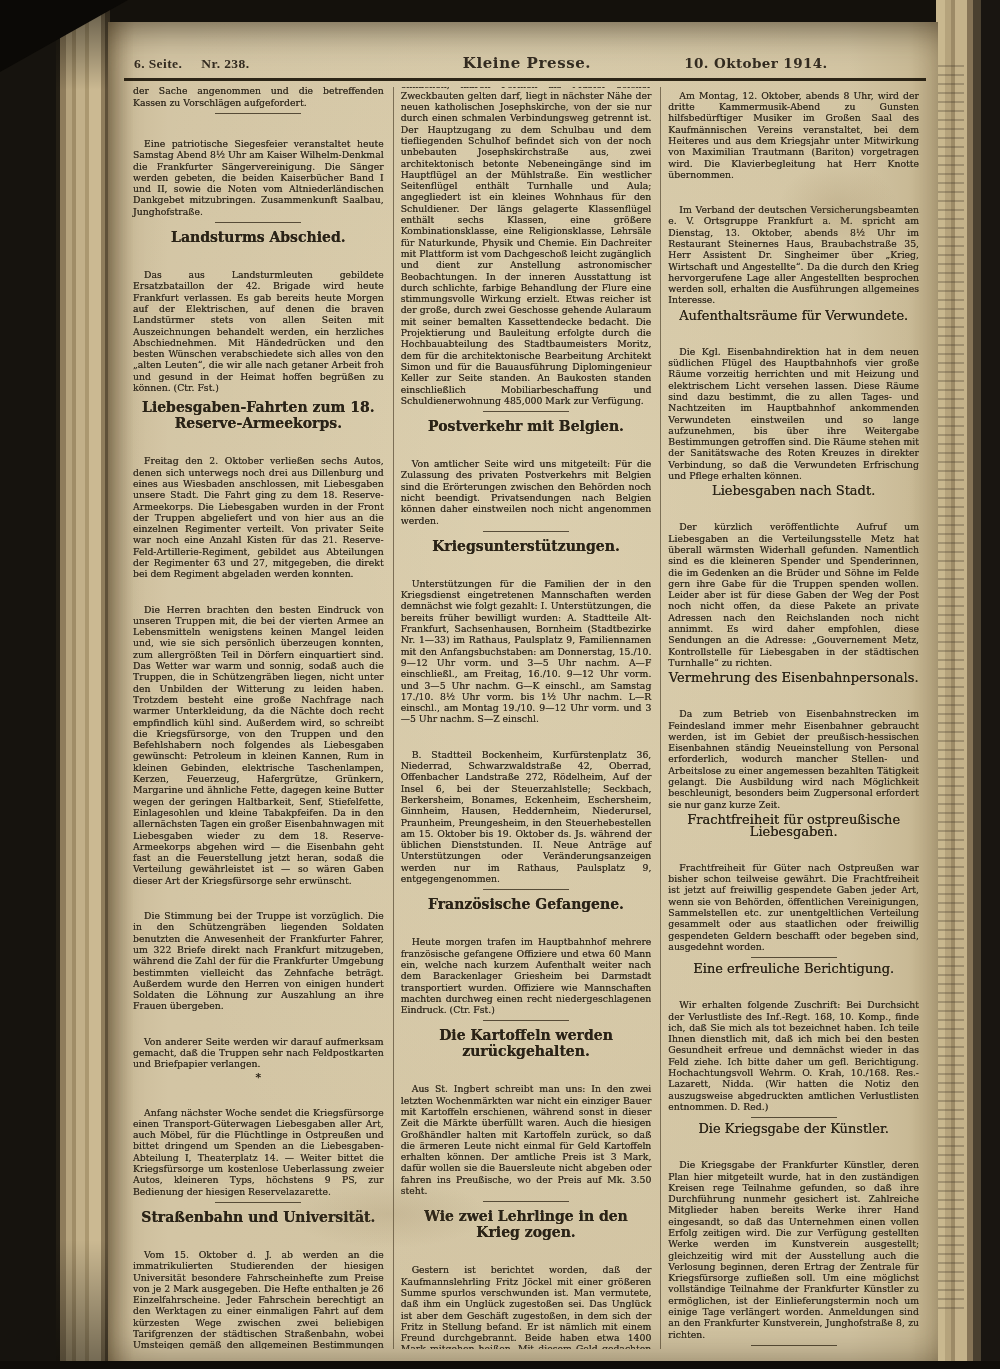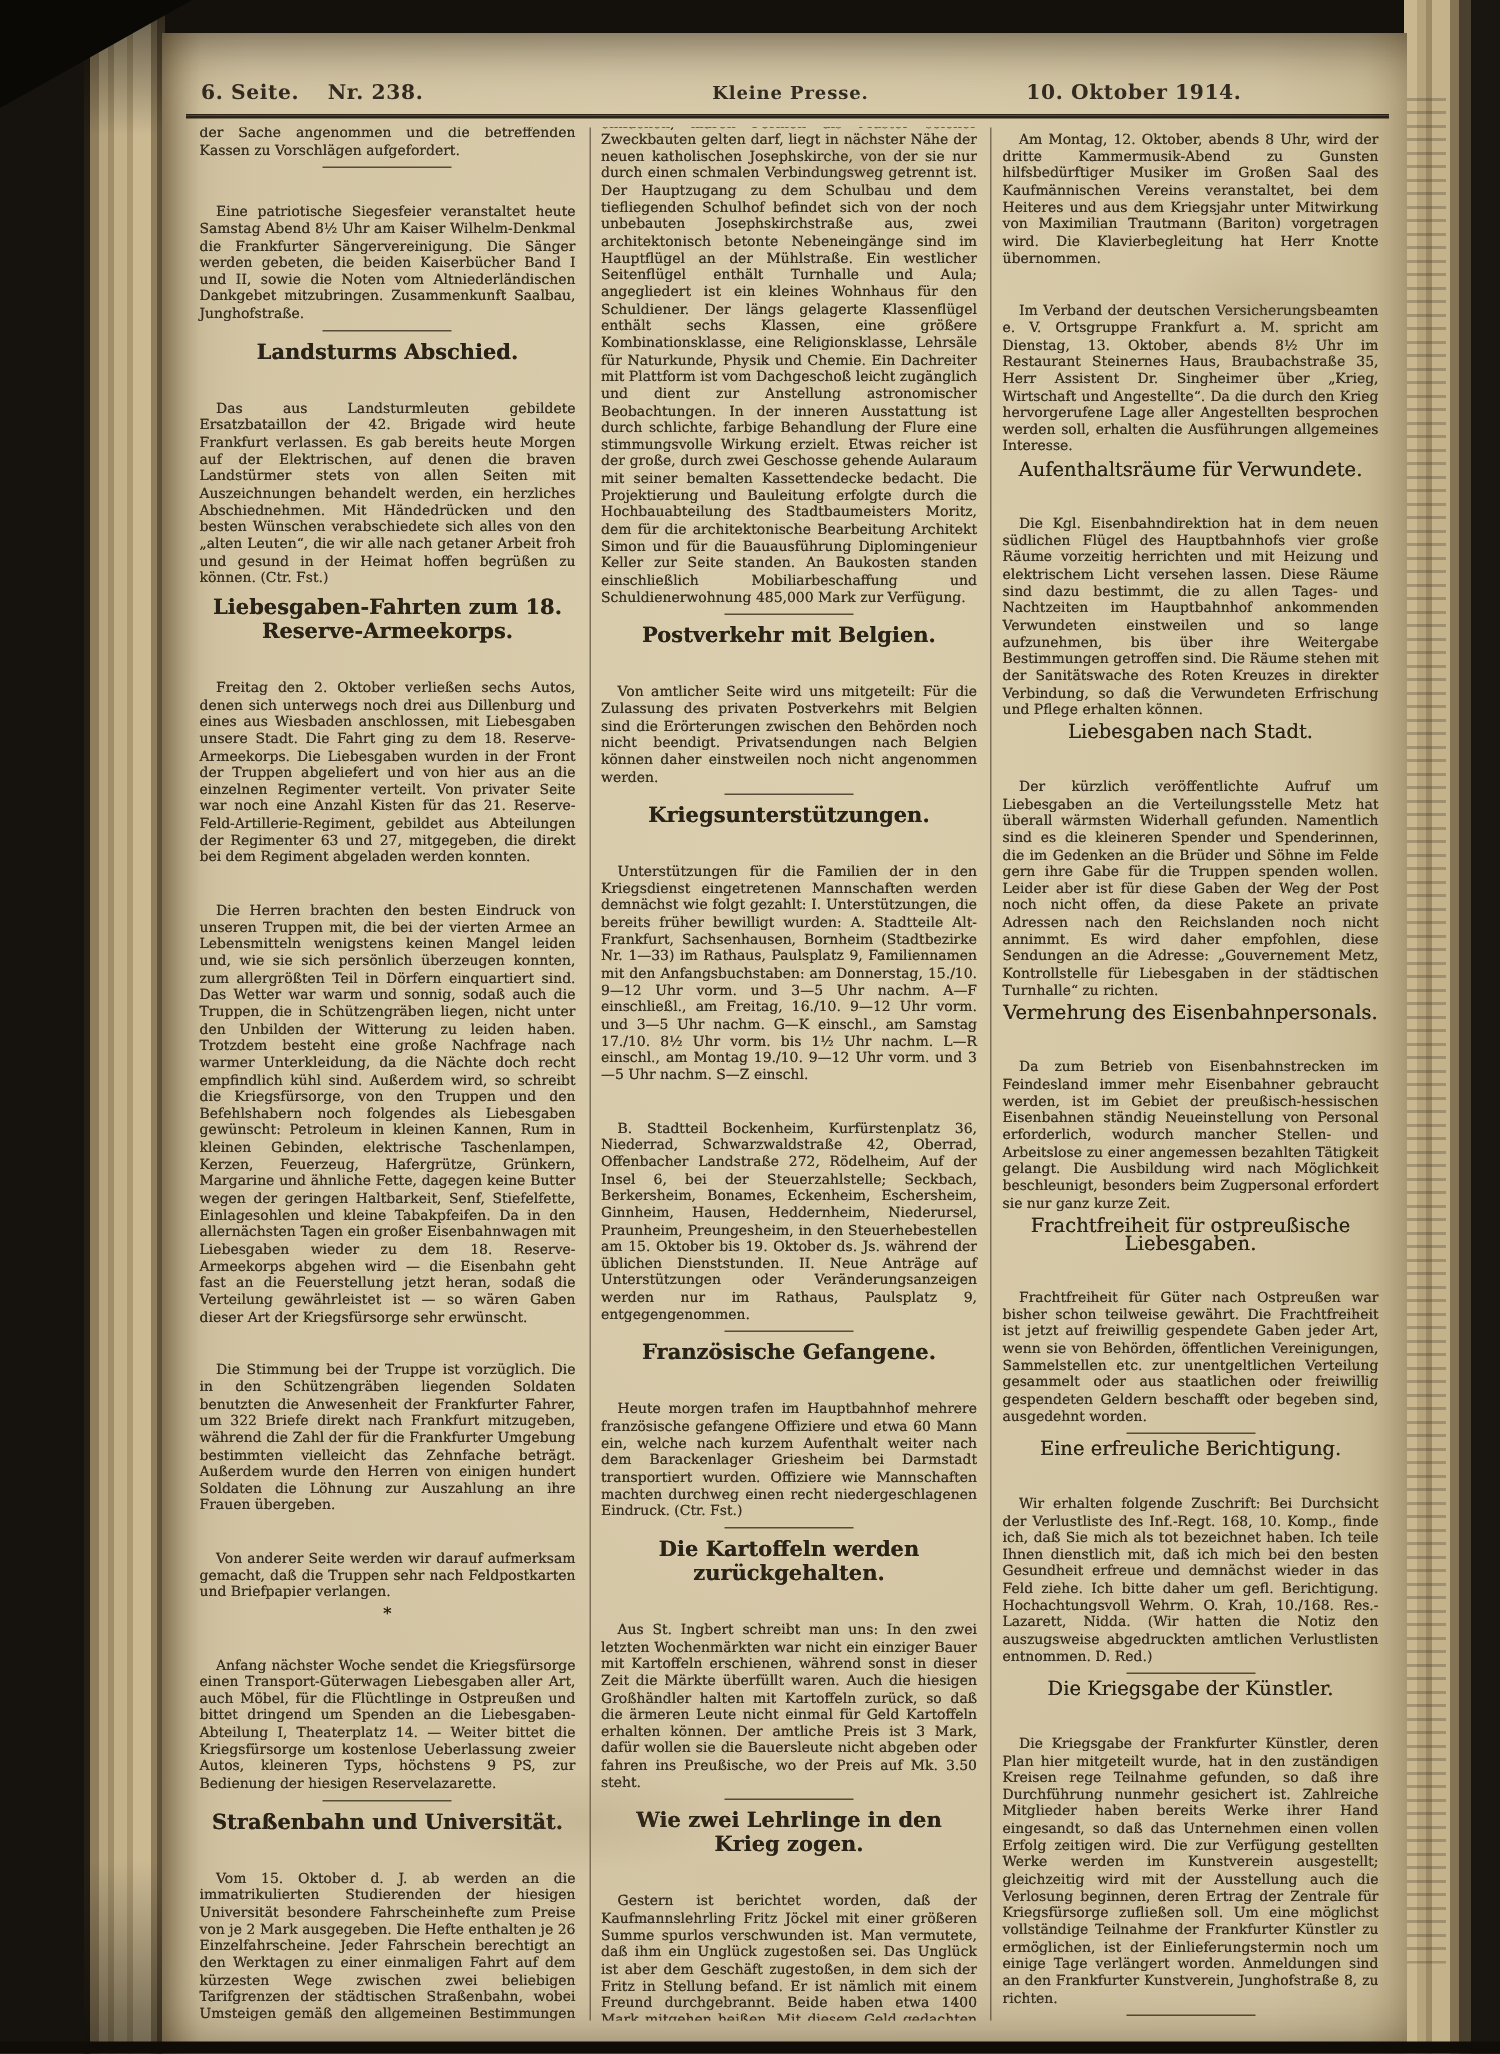--- a/index.html
+++ b/index.html
@@ -29,22 +29,22 @@
   .paper:after{content:"";position:absolute;inset:0;pointer-events:none;
     box-shadow:inset 0 26px 34px -18px rgba(40,30,14,.55), inset 0 -30px 40px -24px rgba(60,46,24,.5), inset 20px 0 30px -20px rgba(60,46,24,.6);}
   .stain{position:absolute;border-radius:50%;pointer-events:none;}
   .stain.s1{right:40px;top:140px;width:120px;height:90px;background:radial-gradient(ellipse,rgba(128,104,62,.18),rgba(0,0,0,0) 70%);}
   .stain.s2{left:180px;bottom:120px;width:200px;height:70px;background:radial-gradient(ellipse,rgba(120,98,60,.14),rgba(0,0,0,0) 70%);}
   .stain.s3{left:420px;top:60px;width:90px;height:50px;background:radial-gradient(ellipse,rgba(110,90,56,.15),rgba(0,0,0,0) 70%);}
 
   
   .hdr{display:flex;align-items:baseline;padding:32px 18px 4px 26px;font-weight:bold;}
   .hdr .left{width:30%;font-size:13.5px;letter-spacing:.4px;white-space:nowrap;}
-  .hdr .left span{margin-right:14px;}
-  .hdr .center{width:40%;text-align:center;font-size:12px;letter-spacing:.6px;}
+  .hdr .left span{margin-right:14px;font-family:Liberation Serif, serif;}
+  .hdr .center{width:40%;text-align:center;font-size:15px;letter-spacing:.6px;}
   .hdr .right{width:30%;font-size:13.5px;letter-spacing:.4px;white-space:nowrap;}
   .hdr-rule{margin:2px 12px 6px 16px;border-top:1.5px solid #2c2517;border-bottom:2.5px solid #2c2517;height:3px;}
 
   
   .columns{display:flex;align-items:center;padding:0 10px 0 18px;height:1262px;overflow:hidden;}
   .column{flex:1 1 0;padding:2px 9px 0 7px;overflow:hidden;}
   .column + .column{border-left:1px solid rgba(74,61,40,.65);}
 
   .blk{text-shadow:0 0 .4px rgba(52,44,30,.9);}
   .para,.cont{font-size:9.3px;line-height:11.3px;text-align:justify;margin:0 0 2px 0;color:#372f23;}

